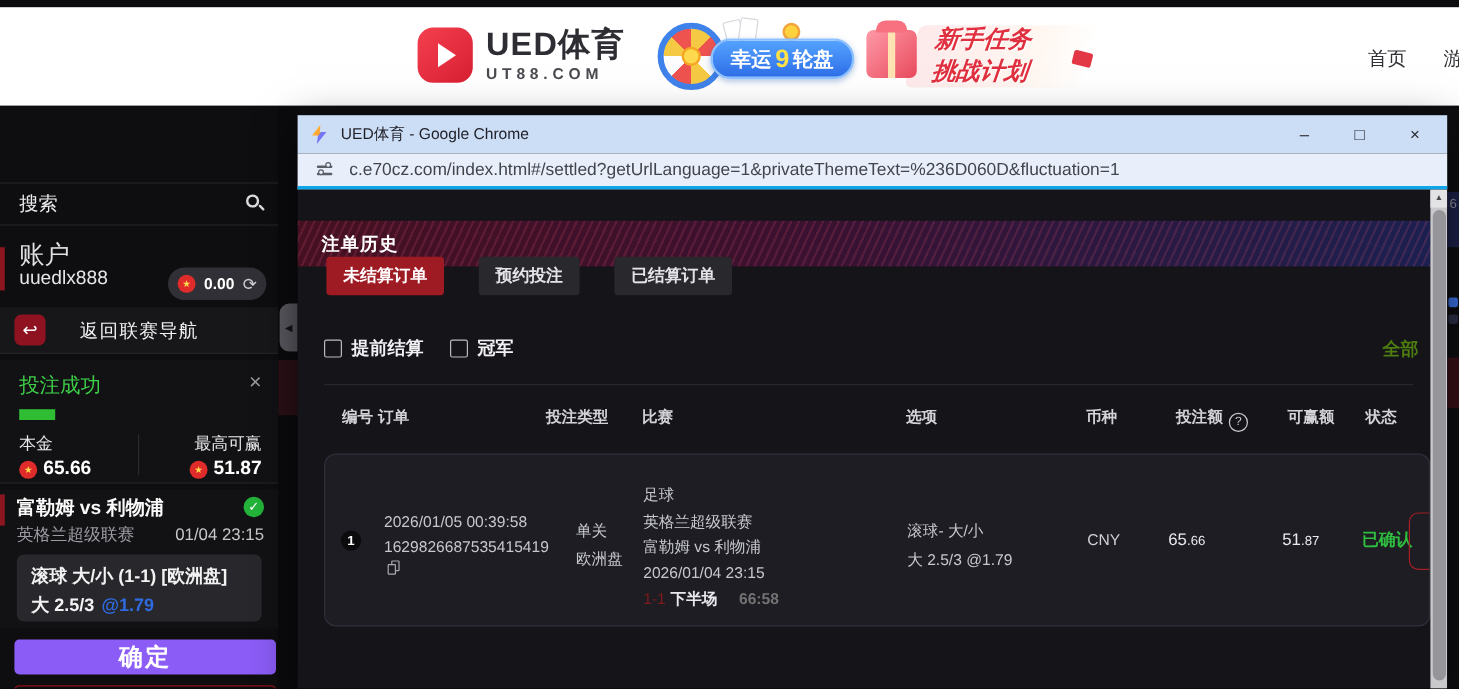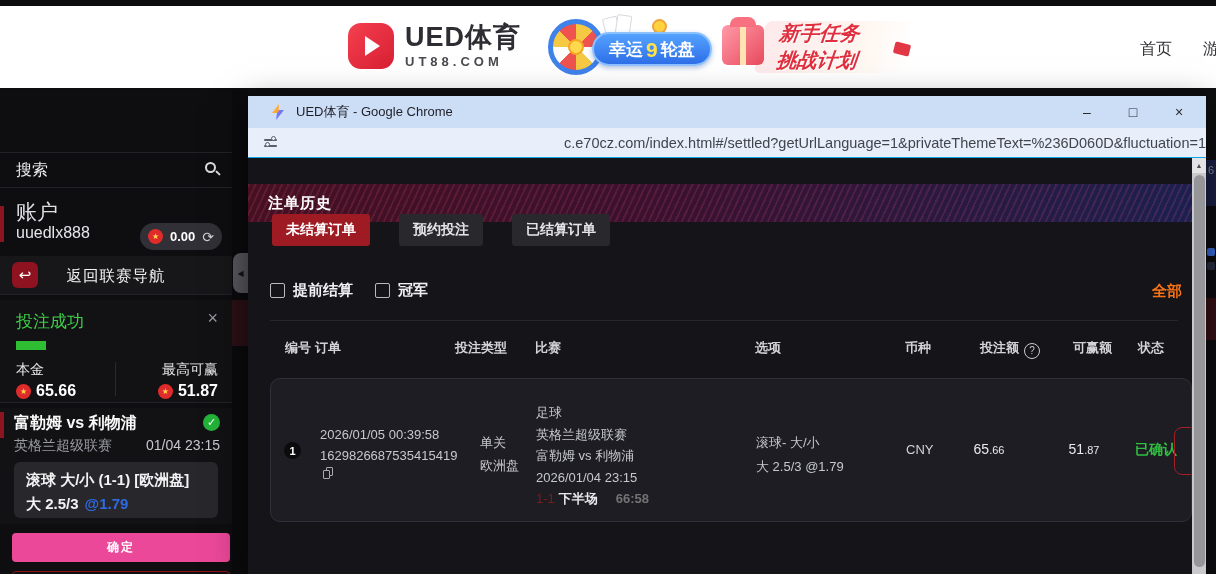--- a/index.html
+++ b/index.html
@@ -78,46 +78,46 @@
   .mp-bar{position:absolute;left:0;top:4px;width:4px;height:26px;background:#8c1520;}
   .mp-teams{position:absolute;left:14px;top:5px;font-size:16px;font-weight:700;color:#fafafa;}
   .check-ic{position:absolute;right:12px;top:6px;width:17px;height:17px;border-radius:50%;background:#23b33a;color:#fff;
          font-size:11px;display:flex;align-items:center;justify-content:center;}
   .mp-league{position:absolute;left:14px;top:29px;font-size:14px;color:#9b9ca3;}
   .mp-time{position:absolute;right:12px;top:29px;font-size:14px;color:#c7c8cc;}
   .mp-box{position:absolute;left:14px;top:54px;width:204px;height:56px;background:#28282c;border-radius:6px;box-sizing:border-box;}
   .mp-market{position:absolute;left:12px;top:9px;font-size:15px;font-weight:700;color:#f2f2f3;}
   .mp-pick{position:absolute;left:12px;top:33px;font-size:15px;font-weight:700;color:#f2f2f3;}
   .mp-odds{color:#2f6ae0;margin-left:6px;}
-  .confirm-btn{position:absolute;left:12px;top:443px;width:218px;height:29px;background:#ec4899;border-radius:4px;
-         color:#fff;font-size:12px;font-weight:700;display:flex;align-items:center;justify-content:center;letter-spacing:2px;}
+  .confirm-btn{position:absolute;left:12px;top:443px;width:218px;height:29px;background:#8b5cf6;border-radius:4px;
+         color:#fff;font-size:20px;font-weight:700;display:flex;align-items:center;justify-content:center;letter-spacing:2px;}
   .ghost-btn{position:absolute;left:12px;top:481px;width:218px;height:22px;border:1px solid #8e1118;border-radius:4px;background:transparent;box-sizing:border-box;}
 
   
   .mid-strip{position:absolute;left:232px;top:90px;width:16px;height:484px;background:#0b0b0d;}
   .mid-blotch{position:absolute;left:232px;top:300px;width:16px;height:46px;background:#2c1117;}
   .collapse-handle{position:absolute;left:233px;top:253px;width:15px;height:40px;background:#5b5b62;border-radius:8px 0 0 8px;
          display:flex;align-items:center;justify-content:center;color:#141416;font-size:8px;}
 
   
   .sliver{position:absolute;left:1206px;top:90px;width:10px;height:484px;background:#0e0e11;}
   .sliver-navy{position:absolute;left:1206px;top:160px;width:10px;height:46px;background:#1d2147;
          color:#9193a0;font-size:11px;text-align:center;line-height:20px;}
   .sliver-ic1{position:absolute;left:1207px;top:248px;width:8px;height:8px;border-radius:2px;background:#3a6fe0;}
   .sliver-ic2{position:absolute;left:1207px;top:262px;width:8px;height:8px;border-radius:2px;background:#2a2f44;}
   .sliver-red{position:absolute;left:1206px;top:298px;width:10px;height:42px;background:#381117;}
 
   
   .chrome{position:absolute;left:248px;top:96px;width:958px;height:478px;box-shadow:0 10px 34px rgba(0,0,0,.6);}
-  .titlebar{position:relative;height:32px;background:#ccddf6;display:flex;align-items:center;padding-left:12px;}
+  .titlebar{position:relative;height:32px;background:#ccddf6;display:flex;align-items:center;}
   .favicon{margin-left:10px;width:16px;height:16px;}
   .wtitle{margin-left:10px;font-size:13px;color:#1f1f26;}
   .controls{position:absolute;right:4px;top:0;height:32px;display:flex;}
   .ctrl{width:46px;text-align:center;line-height:32px;font-size:14px;color:#2b2b30;cursor:pointer;}
-  .urlbar{position:relative;height:30px;background:#e9eefb;border-bottom:1px solid #0ea5e9;display:flex;align-items:center;box-sizing:border-box;justify-content:space-between;}
+  .urlbar{position:relative;height:30px;background:#e9eefb;border-bottom:3px solid #0ea5e9;display:flex;align-items:center;box-sizing:border-box;}
   .tune{position:relative;margin-left:13px;width:20px;height:20px;border-radius:50%;}
   .tune .l1,.tune .l2{position:absolute;left:3px;width:13px;height:2px;background:#5a5e66;border-radius:1px;}
   .tune .l1{top:6px}.tune .l2{top:12px}
   .tune .d1,.tune .d2{position:absolute;width:3px;height:3px;border-radius:50%;background:#e9eefb;border:1.6px solid #5a5e66;}
   .tune .d1{top:3.6px;left:10px}.tune .d2{top:9.6px;left:4px}
   .urltext{margin-left:10px;font-size:14.5px;color:#42454c;white-space:nowrap;}
 
   .content{position:absolute;left:0;top:62px;width:958px;height:416px;background:#141419;overflow:hidden;}
   .band{position:absolute;left:0;top:2px;width:944px;height:38px;display:flex;align-items:center;
         background:linear-gradient(100deg,#451022 0%,#3a1130 45%,#1b2050 100%);margin-top:24px;}
@@ -126,21 +126,21 @@
   .band-title{margin-left:20px;font-size:15px;font-weight:700;color:#fff;letter-spacing:1px;position:relative;z-index:1;}
 
   .tabs{position:absolute;left:24px;top:56px;display:flex;gap:29px;}
   .tab{height:32px;padding:0 14px;display:flex;align-items:center;background:#28282d;color:#e4e4e8;
        font-size:14px;font-weight:700;border-radius:3px;cursor:pointer;}
   .tab.active{background:#9e1b24;color:#fff;}
 
   .filters{position:absolute;left:22px;top:123px;display:flex;align-items:center;}
   .cbx{width:15px;height:15px;border:1.5px solid #b9b9bf;border-radius:2px;background:transparent;box-sizing:border-box;margin-right:8px;}
   .flabel{font-size:15px;font-weight:700;color:#f1f1f4;margin-right:22px;}
-  .all-link{position:absolute;right:24px;top:124px;font-size:15px;font-weight:700;color:#f97316;cursor:pointer;}
+  .all-link{position:absolute;right:24px;top:124px;font-size:15px;font-weight:700;color:#4d7c0f;cursor:pointer;}
   .divider{position:absolute;left:22px;top:162px;width:908px;height:1px;background:#26262c;}
 
   .th{position:absolute;top:181px;font-size:13px;color:#d2d2d7;font-weight:700;white-space:nowrap;}
   .th-no{left:37px}.th-order{left:67px}.th-type{left:207px}.th-match{left:287px}.th-sel{left:507px}
   .th-cur{left:657px}.th-stake{left:732px}.th-win{left:825px}.th-status{left:890px}
   .help{display:inline-flex;width:14px;height:14px;border:1px solid #c9c9ce;border-radius:50%;font-size:10px;
         align-items:center;justify-content:center;margin-left:5px;color:#c9c9ce;vertical-align:-2px;font-weight:400;}
 
   .card{position:absolute;left:22px;top:220px;width:922px;height:144px;background:#1d1d23;border:1px solid #30303a;
         border-radius:10px;overflow:hidden;box-sizing:border-box;}

